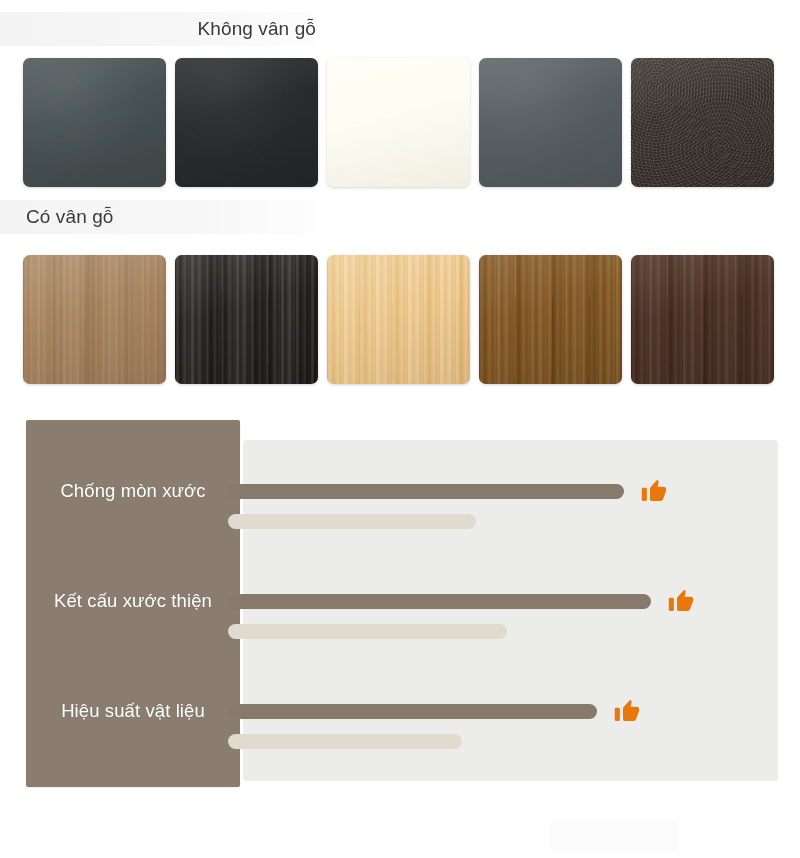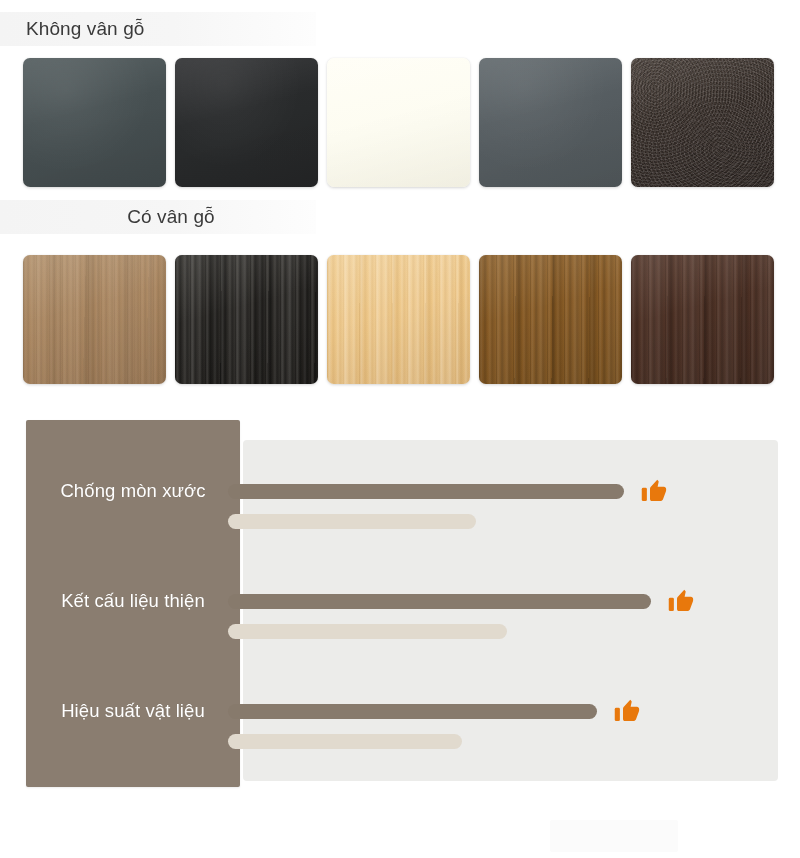--- a/index.html
+++ b/index.html
@@ -26,22 +26,22 @@
     width: 316px;
     height: 34px;
     display: flex;
     align-items: center;
     padding-left: 26px;
     background: linear-gradient(to right, #f4f4f4 0%, #f6f6f6 55%, #fdfdfd 100%);
     font-size: 19px;
     color: #3a3a3a;
     letter-spacing: 0.1px;
   }
-  #heading-plain  { top: 12px; }
-  #heading-wood   { top: 200px; justify-content: center; }
+  #heading-plain  { top: 12px; justify-content: flex-end; }
+  #heading-wood   { top: 200px; }
 
   
   .swatch-row {
     position: absolute;
     left: 0;
     width: 800px;
     display: flex;
   }
   #row-plain { top: 58px; }
   #row-wood  { top: 255px; }
@@ -300,21 +300,21 @@
       <div class="bar secondary" style="width: 247.5px; background: rgb(225, 218, 206);"></div>
       <div class="thumb-icon" style="left: 638px; color: rgb(232, 120, 12);">
         <svg viewBox="0 0 24 24" fill="currentColor" aria-hidden="true">
           <rect x="1.4" y="10.2" width="4.1" height="10.6" rx="1.1"></rect>
           <path d="M7.3 20.8h8.9c1.0 0 1.9-.6 2.2-1.5l2.3-6.2c.1-.3.2-.6.2-.9v-1.1c0-1.0-.8-1.8-1.8-1.8h-5.0l.8-3.7c.1-.3 0-.7-.2-.9l-.9-.9-5.3 5.8c-.3.4-.5.9-.5 1.4v8.1c0 .9.7 1.7 1.3 1.7z"></path>
         </svg>
       </div>
     </div>
 
     <div class="chart-row r1">
-      <div class="row-label">Kết cấu liệu thiện</div>
+      <div class="row-label">Kết cấu xước thiện</div>
       <div class="bar primary" style="width: 423px; background: rgb(135, 122, 108);"></div>
       <div class="bar secondary" style="width: 279px; background: rgb(225, 218, 206);"></div>
       <div class="thumb-icon" style="left: 665px; color: rgb(232, 120, 12);">
         <svg viewBox="0 0 24 24" fill="currentColor" aria-hidden="true">
           <rect x="1.4" y="10.2" width="4.1" height="10.6" rx="1.1"></rect>
           <path d="M7.3 20.8h8.9c1.0 0 1.9-.6 2.2-1.5l2.3-6.2c.1-.3.2-.6.2-.9v-1.1c0-1.0-.8-1.8-1.8-1.8h-5.0l.8-3.7c.1-.3 0-.7-.2-.9l-.9-.9-5.3 5.8c-.3.4-.5.9-.5 1.4v8.1c0 .9.7 1.7 1.3 1.7z"></path>
         </svg>
       </div>
     </div>
 

